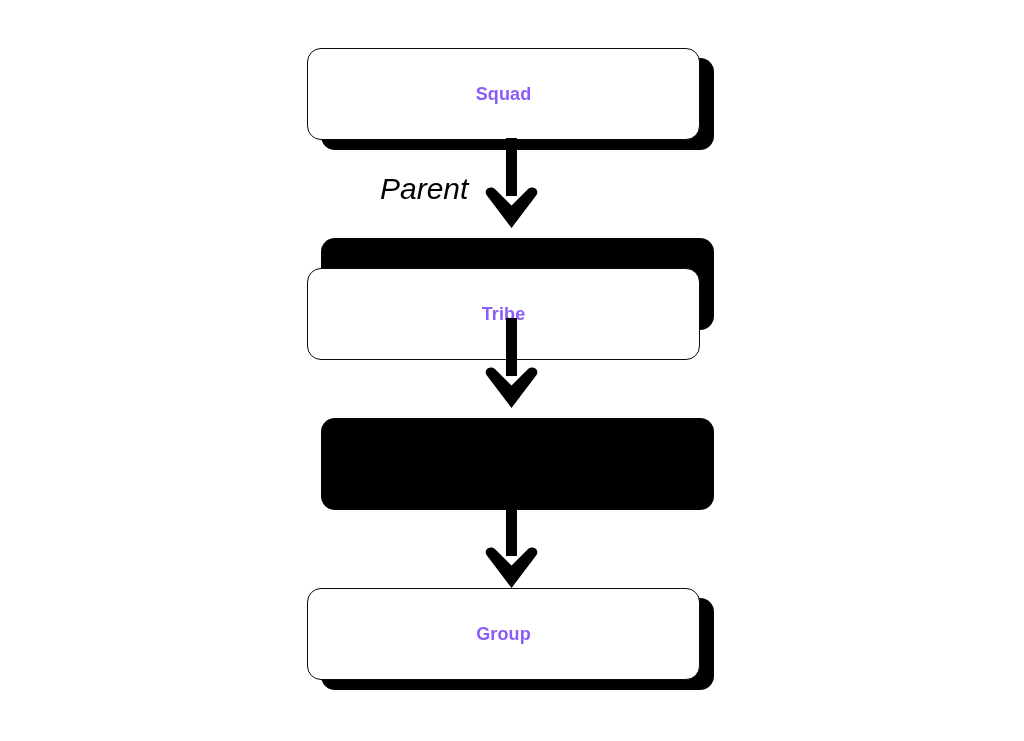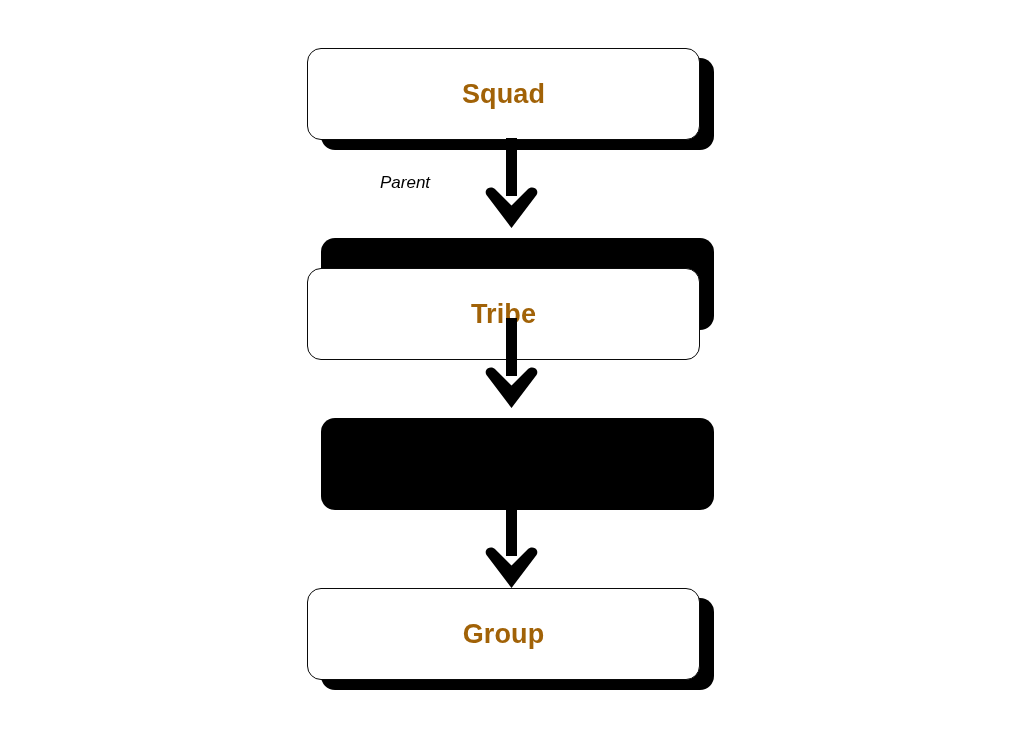--- a/index.html
+++ b/index.html
@@ -34,41 +34,41 @@
   .node-shadow {
     position: absolute;
     box-sizing: border-box;
     background: #000000;
     border-radius: 14px;
     z-index: 2;
   }
   .node-label {
     font-family: "Liberation Sans", sans-serif;
     font-weight: bold;
-    font-size: 27px;
+    font-size: 18px;
     line-height: 1;
-    color: #a16207;
+    color: #8b5cf6;
     letter-spacing: 0.1px;
     user-select: none;
     white-space: nowrap;
   }
   .edge {
     position: absolute;
     z-index: 4;
   }
   .edge svg {
     display: block;
     overflow: visible;
   }
   .edge-label {
     position: absolute;
     font-family: "Liberation Sans", sans-serif;
     font-style: italic;
     font-weight: normal;
-    font-size: 17px;
+    font-size: 30px;
     line-height: 1;
     color: #000000;
     white-space: nowrap;
     user-select: none;
     z-index: 5;
   }
 </style>
 </head>
 <body>
 

